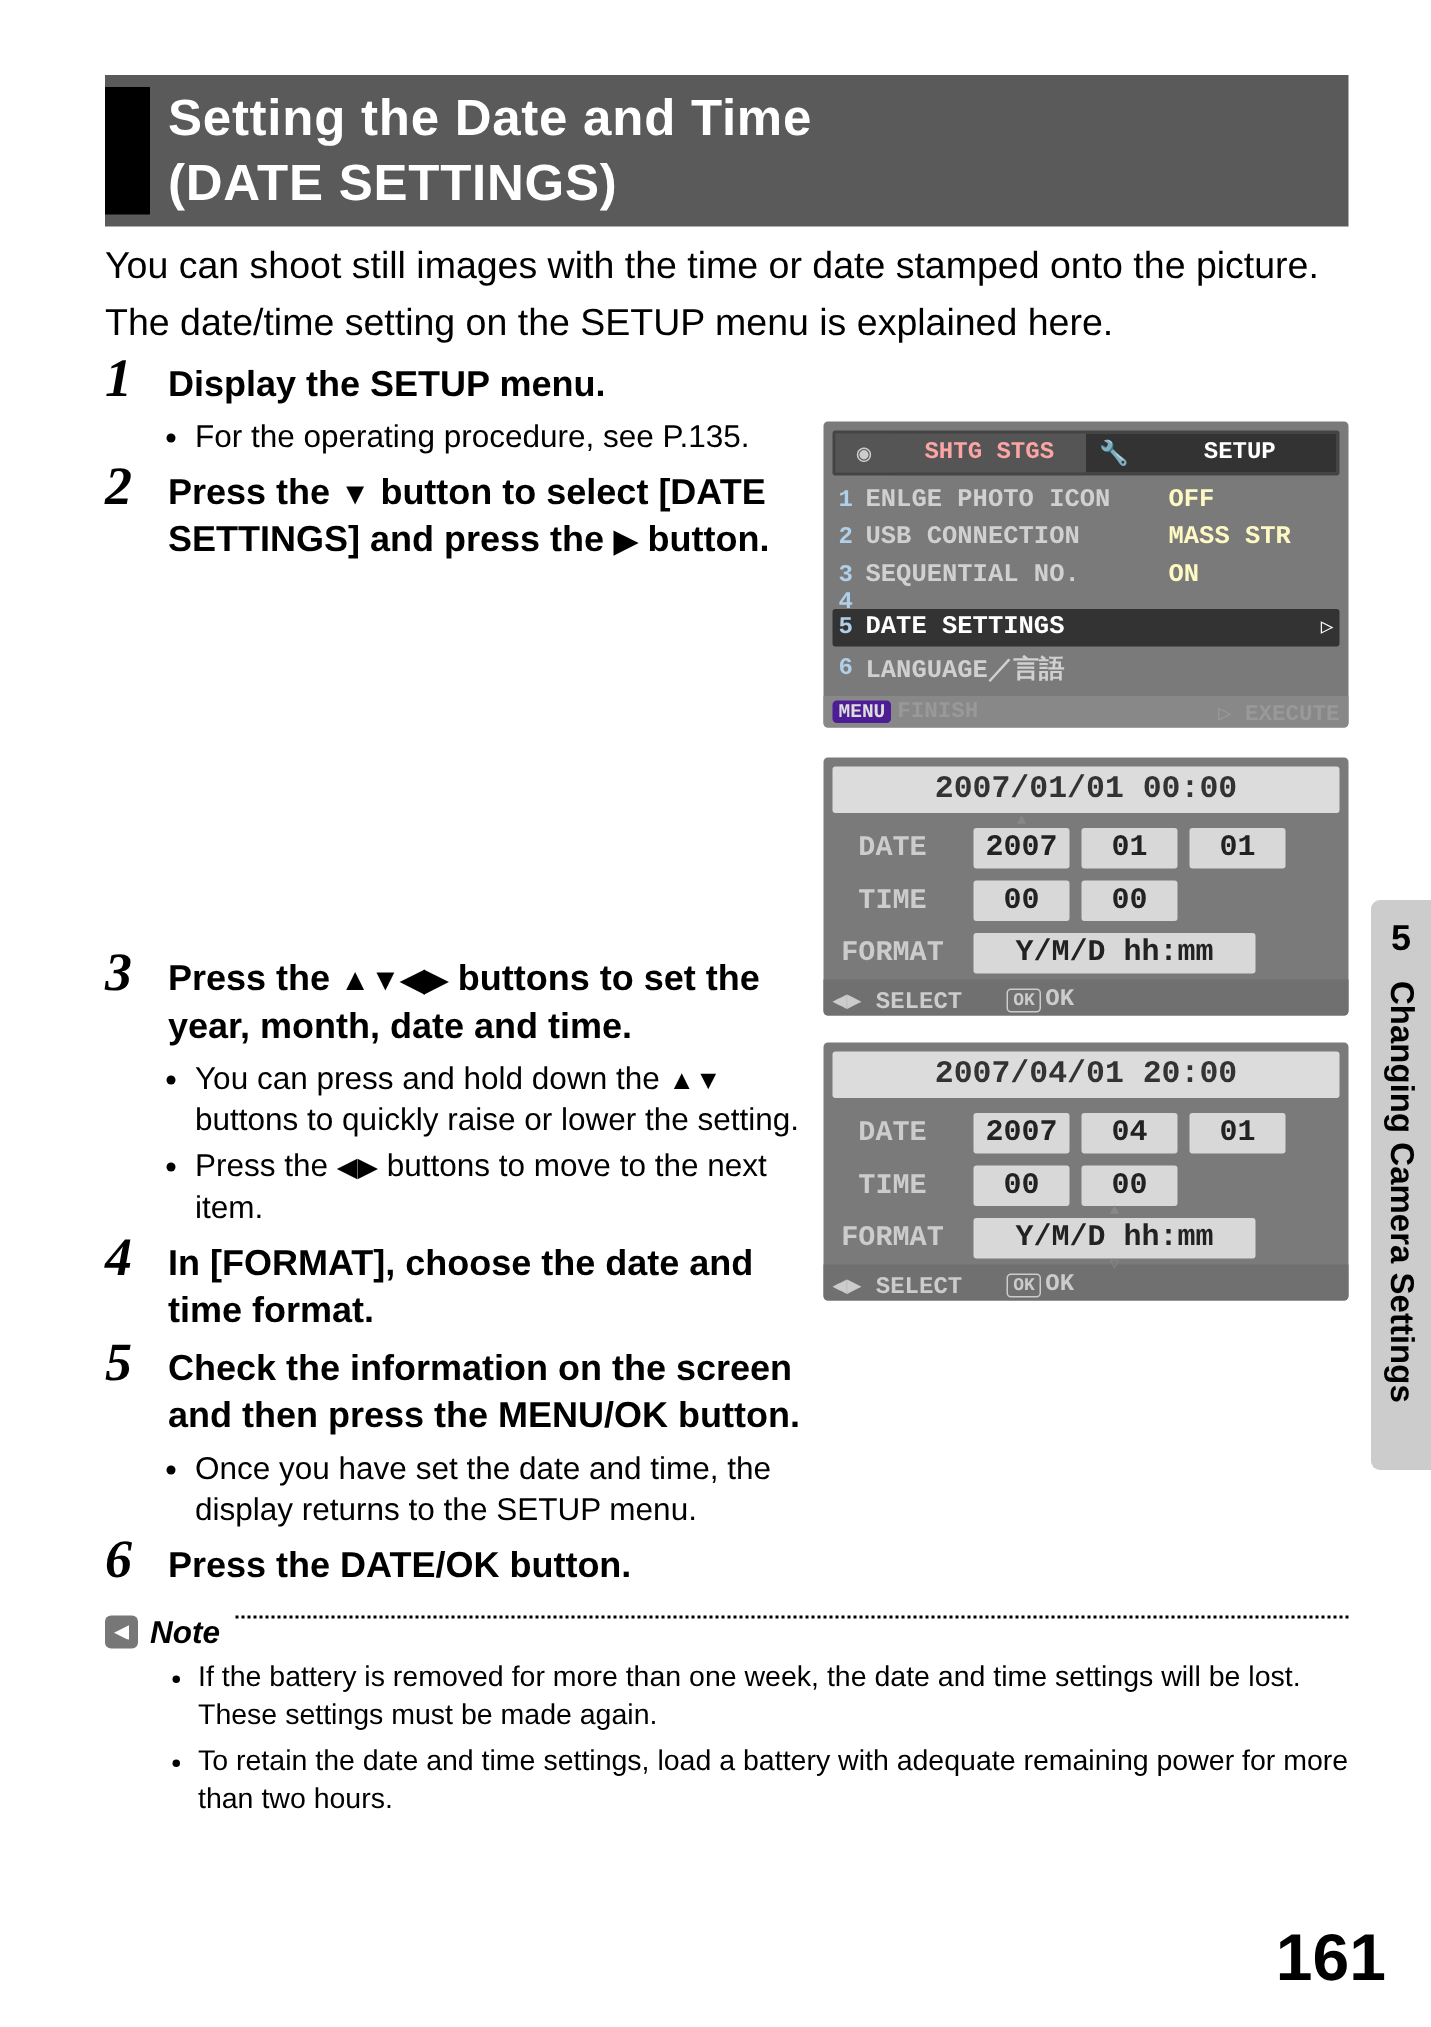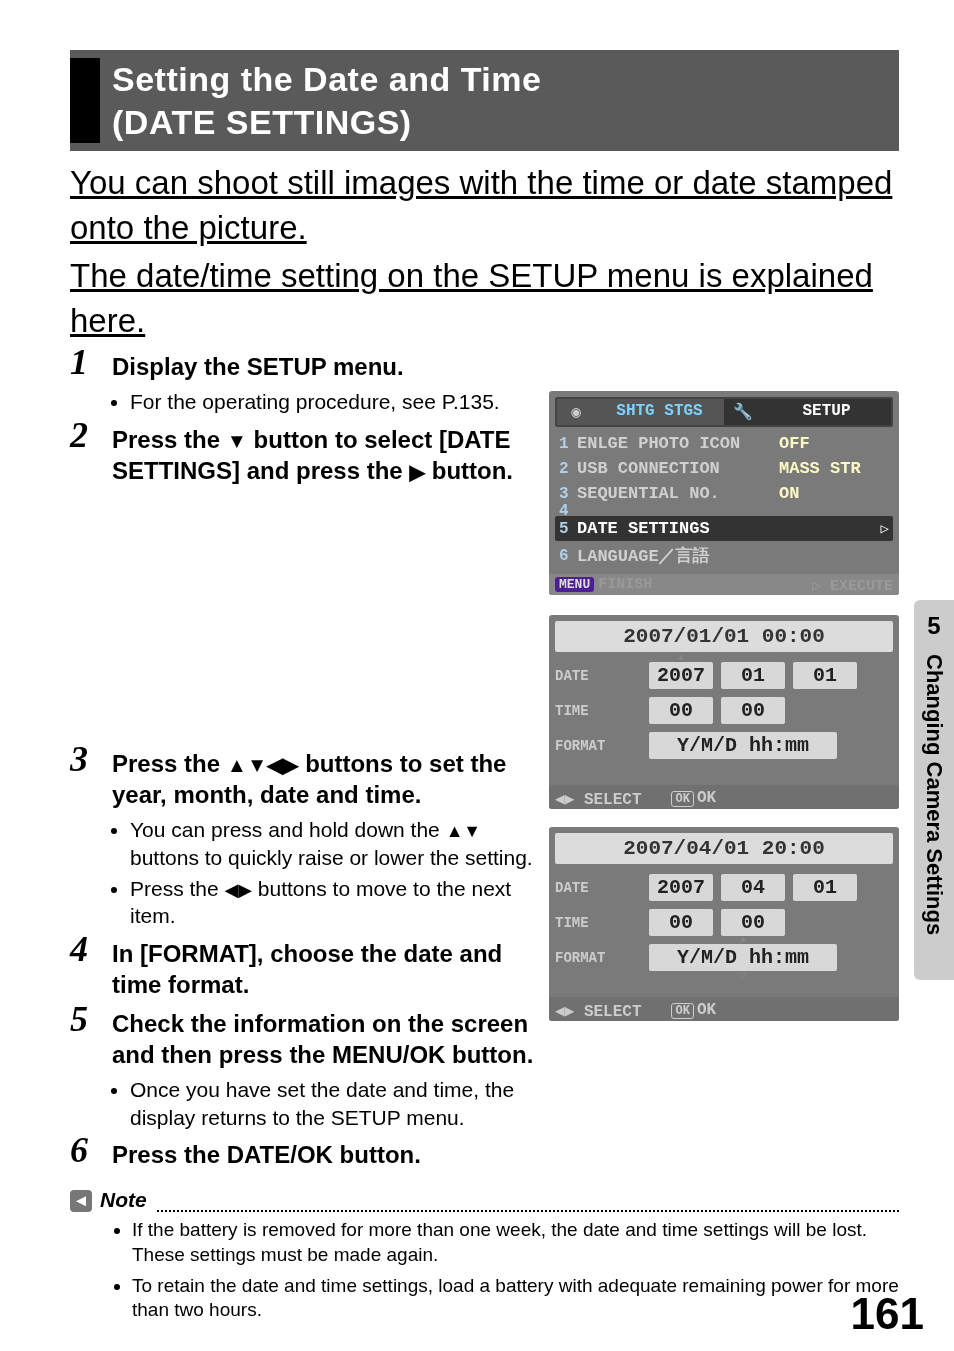--- a/index.html
+++ b/index.html
@@ -31,24 +31,23 @@
   }
   .title-bar h1 {
     margin: 0;
     font-size: 34px;
     font-weight: 900;
     font-family: Arial Black, Arial, sans-serif;
     line-height: 1.25;
     letter-spacing: 0.5px;
   }
   .intro {
-    font-size: 33px;
+    font-size: 25px;
     line-height: 1.35;
     margin: 10px 0 4px 0;
-    text-decoration: underline;
   }
   .main-cols {
     position: relative;
   }
   .left-col {
     width: 465px;
   }
   .step {
     margin: 8px 0 4px 0;
     position: relative;
@@ -73,21 +72,21 @@
     padding-left: 18px;
     font-size: 21px;
     line-height: 1.3;
   }
   .bullets li {
     margin-bottom: 4px;
   }
   .tri { font-size: 0.85em; }
   .note-head {
     display: flex;
-    align-items: flex-end;
+    align-items: flex-start;
     margin-top: 18px;
     gap: 8px;
   }
   .note-icon {
     width: 22px;
     height: 22px;
     background: #777;
     border-radius: 4px;
     position: relative;
   }
@@ -142,21 +141,21 @@
     gap: 0;
     border: 2px solid #444;
     border-radius: 2px;
     overflow: hidden;
     background:#555;
   }
   .tabs .tab {
     flex: 1;
     padding: 3px 6px;
     text-align: center;
-    color: #7dd3fc;
+    color: #fca5a5;
     font-size: 16px;
   }
   .tabs .tab.icon { flex: 0 0 26px; color:#ccc; background:#555;}
   .tabs .tab.active { background: #333; color: #fff; }
   .menu-list { list-style: none; padding: 0; margin: 0; }
   .menu-list li {
     display: flex;
     align-items: center;
     padding: 3px 4px;
     font-size: 17px;
@@ -194,24 +193,24 @@
     font-weight: bold;
   }
   .date-row {
     display: flex;
     align-items: center;
     padding: 4px 0;
     gap: 8px;
   }
   .date-row .lab {
     width: 80px;
-    text-align: left;
+    text-align: center;
     padding-right: 6px;
     color: #ccc;
-    font-size: 14px;
+    font-size: 19px;
   }
   .date-row .cell {
     background: #d8d8d8;
     color: #222;
     min-width: 56px;
     text-align: center;
     padding: 2px 4px;
     border-radius: 2px;
     font-size: 20px;
     position:relative;
@@ -224,21 +223,21 @@
   }
   .date-row .cell .arrow-up{ top:-10px;}
   .date-row .cell .arrow-down{ bottom:-10px;}
   .date-footer {
     display:flex;
     gap: 30px;
     padding: 4px 6px 0 6px;
     font-size: 16px;
     color:#ccc;
     background:#707070;
-    margin: 22px -6px -6px -6px;
+    margin: 0 -6px -6px -6px;
     border-radius: 0 0 3px 3px;
   }
   .date-footer .okbox {
     border:1px solid #ccc; border-radius:3px;
     font-size:12px; padding: 0 3px; margin-right:3px;
   }
 
   
   .side-tab {
     position: absolute;

